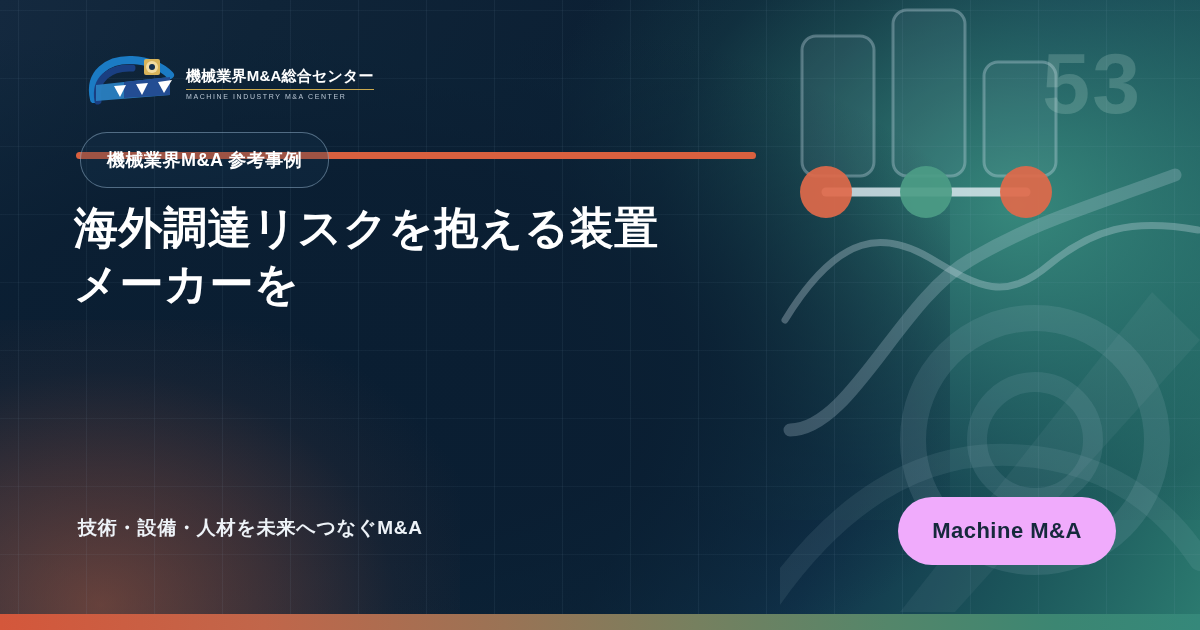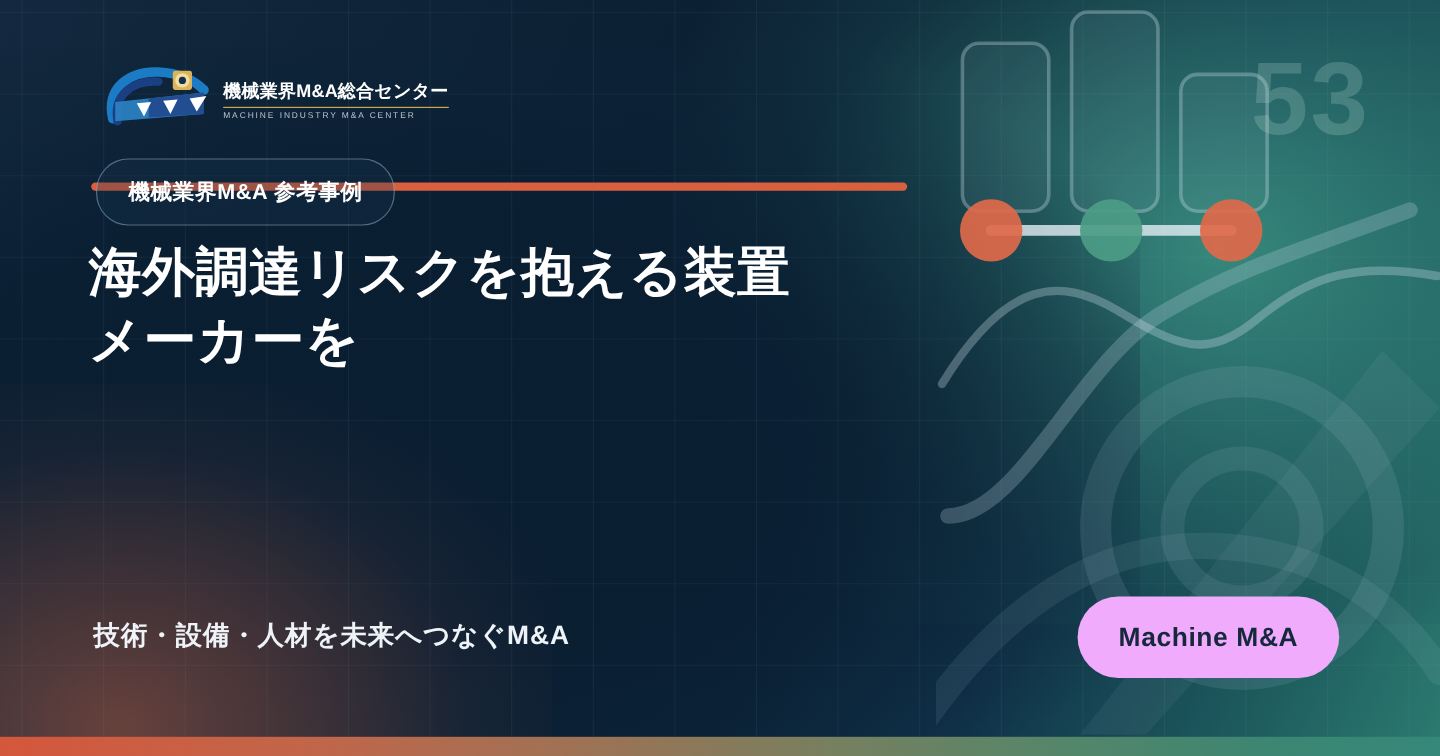--- a/index.html
+++ b/index.html
@@ -201,21 +201,21 @@
     letter-spacing: 0.5px;
   }
   .headline .hl-line { display: block; white-space: nowrap; }
 
   
   .tagline {
     position: absolute;
     left: 78px;
     top: 515px;
     color: #eef3f8;
-    font-size: 22px;
+    font-size: 19px;
     font-weight: bold;
     letter-spacing: 0.8px;
     white-space: nowrap;
   }
 
   
   .bottom-bar {
     position: absolute;
     left: 0;
     right: 0;

